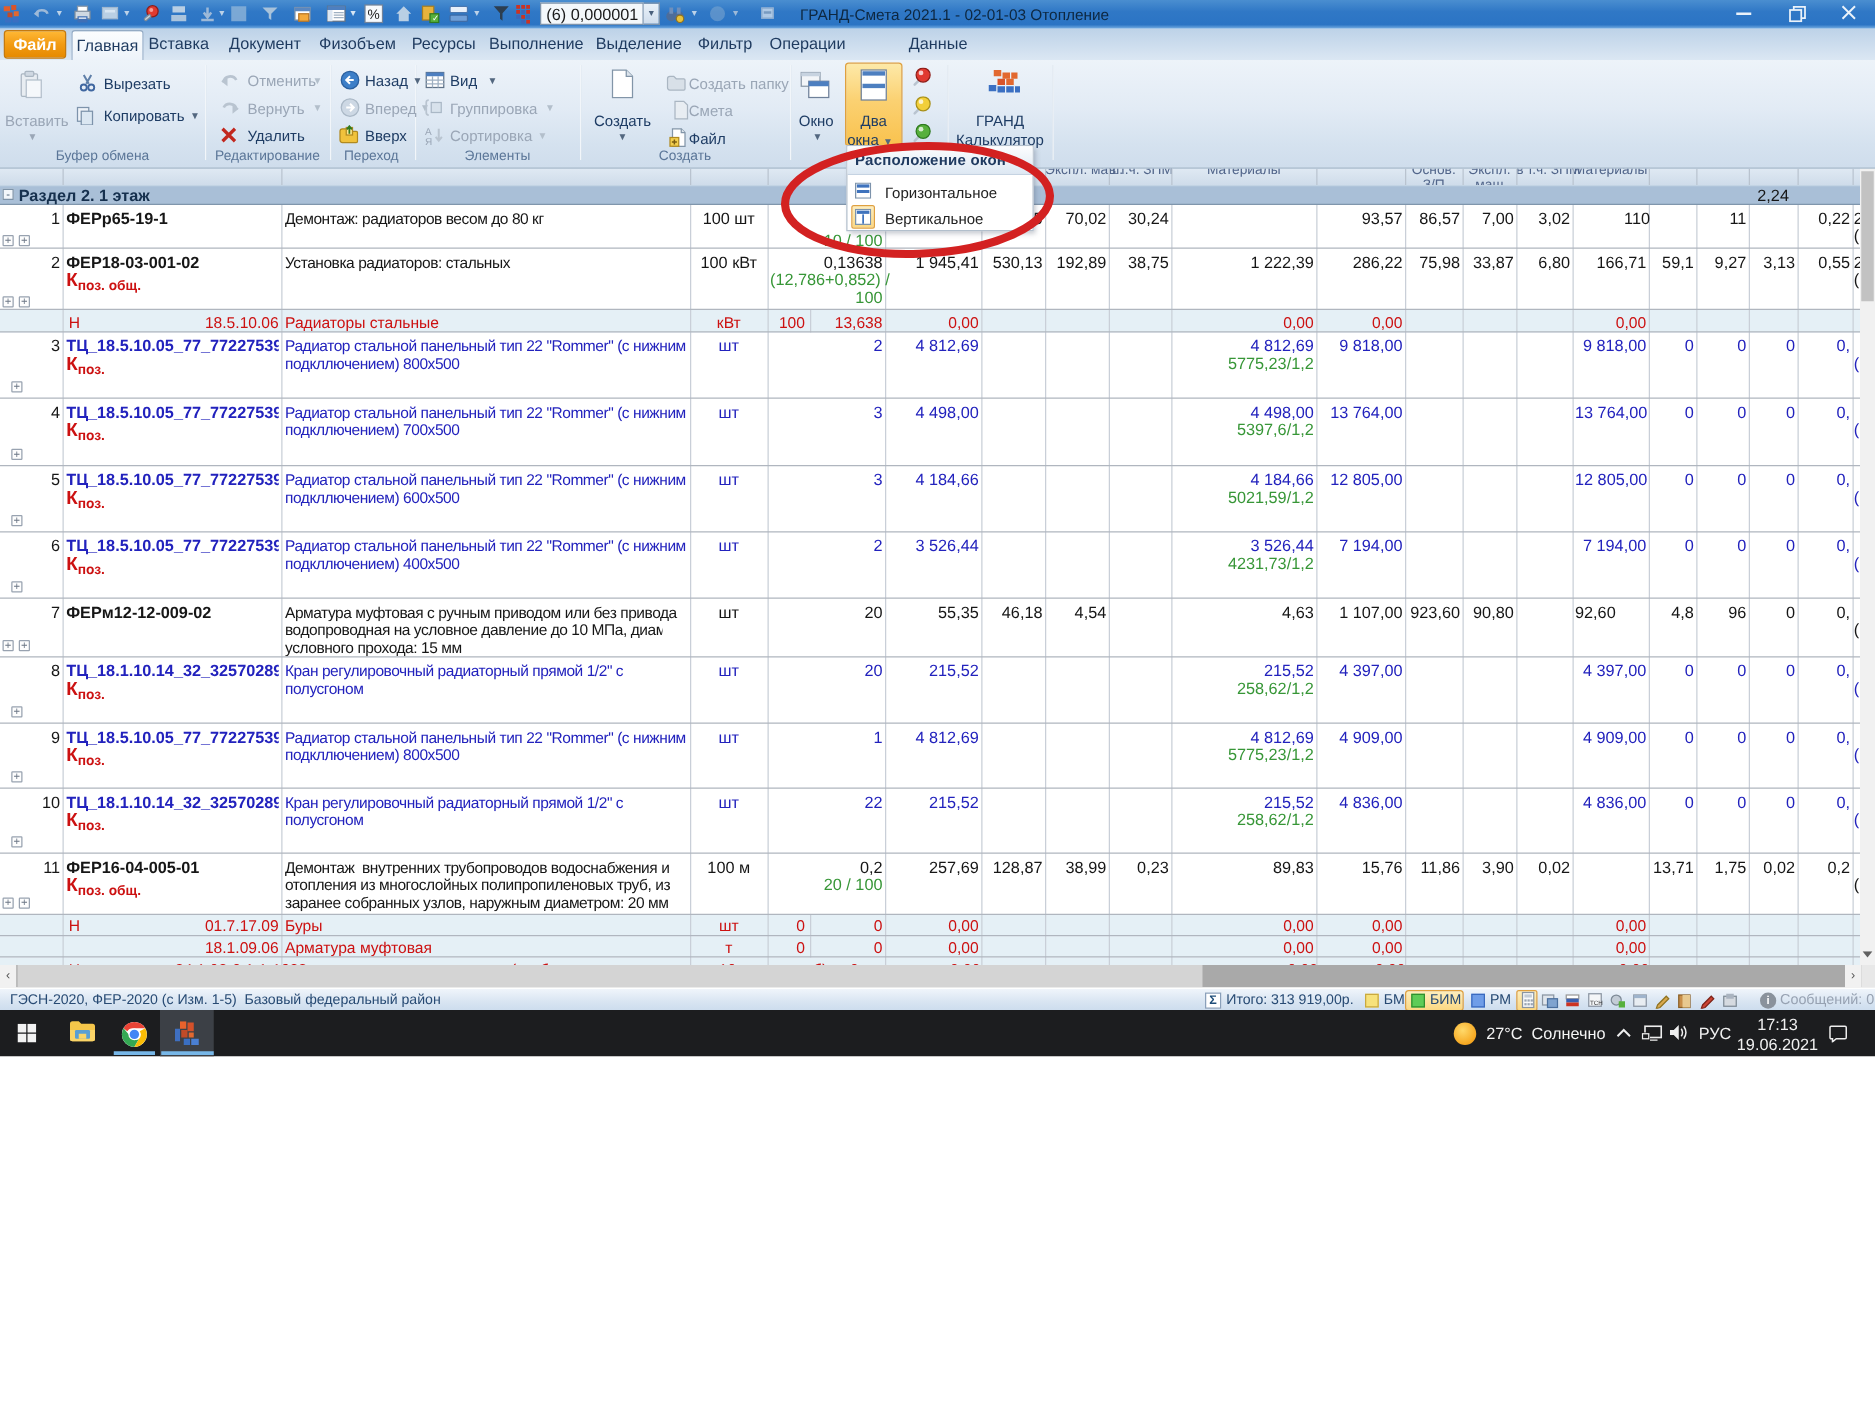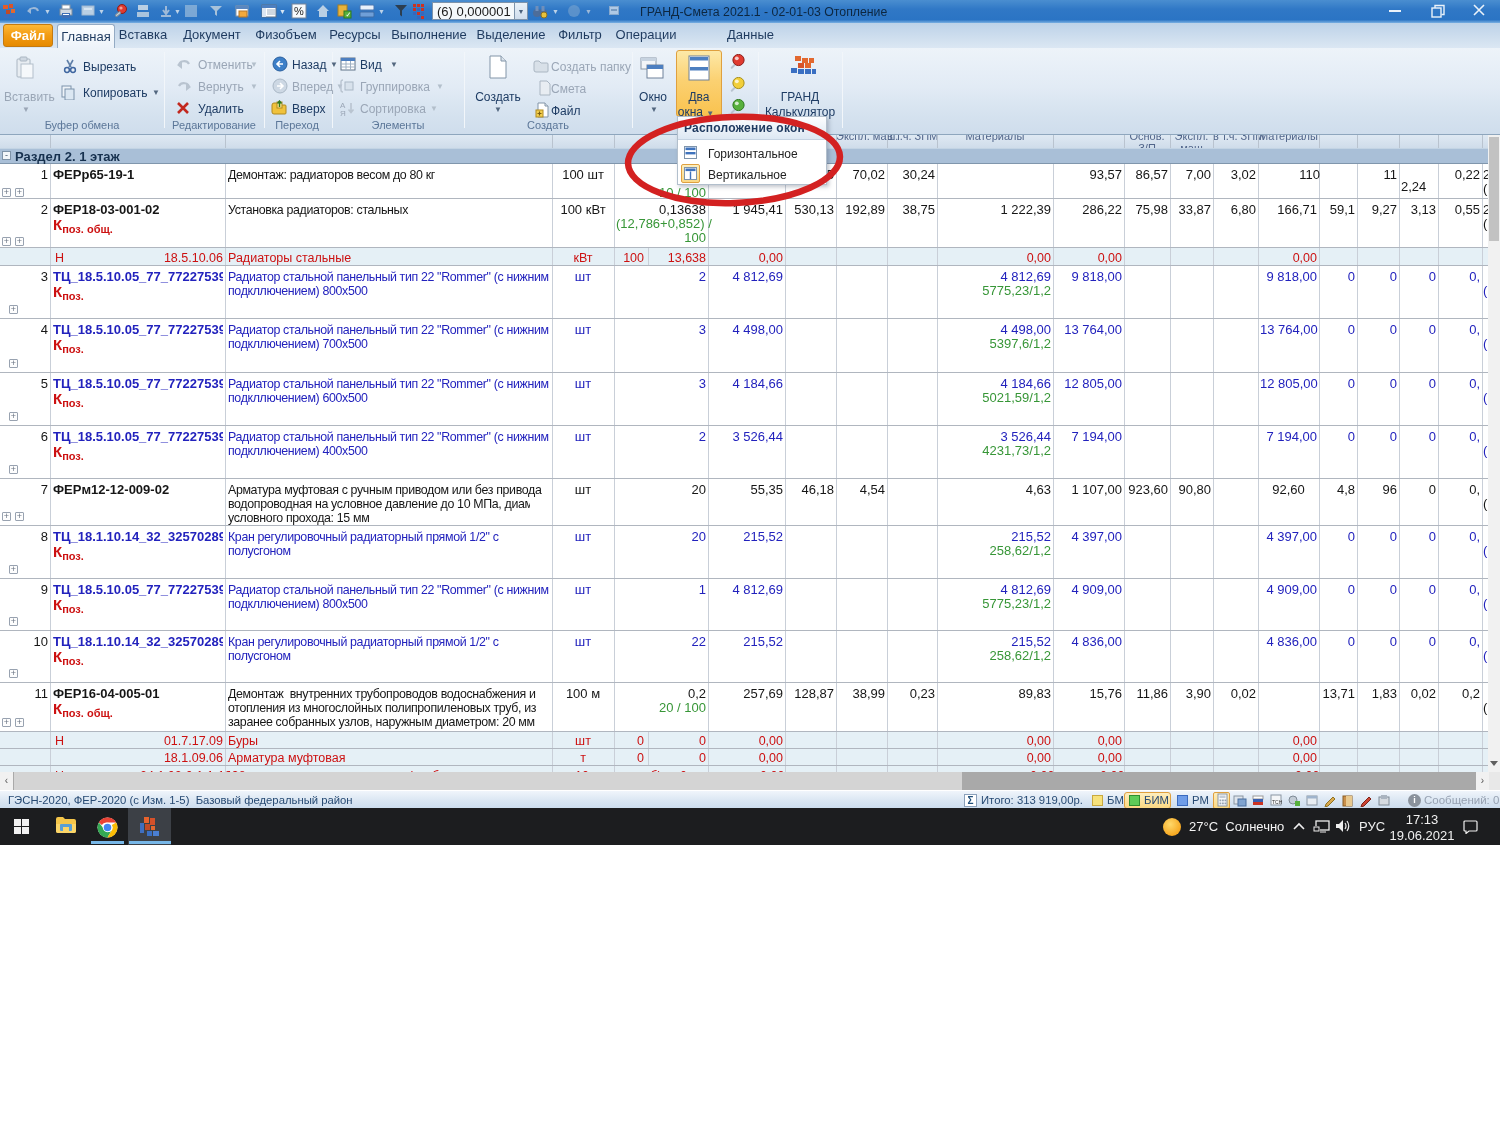--- a/index.html
+++ b/index.html
@@ -381,21 +381,21 @@
     <div class="c g" style="left:616px;top:186px;width:90px;text-align:right">10 / 100</div>
     <div class="c " style="left:787px;top:168px;width:47px;text-align:right">5</div>
     <div class="c " style="left:838px;top:168px;width:47px;text-align:right">70,02</div>
     <div class="c " style="left:889px;top:168px;width:46px;text-align:right">30,24</div>
     <div class="c " style="left:1055px;top:168px;width:67px;text-align:right">93,57</div>
     <div class="c " style="left:1126px;top:168px;width:42px;text-align:right">86,57</div>
     <div class="c " style="left:1172px;top:168px;width:39px;text-align:right">7,00</div>
     <div class="c " style="left:1215px;top:168px;width:41px;text-align:right">3,02</div>
     <div class="c " style="left:1286px;top:168px;width:34px;text-align:right">110</div>
     <div class="c " style="left:1359px;top:168px;width:38px;text-align:right">11</div>
-    <div class="c " style="left:1401px;top:180px;width:35px;text-align:left">2,24</div>
+    <div class="c " style="left:1401px;top:150px;width:35px;text-align:center">2,24</div>
     <div class="c " style="left:1440px;top:168px;width:40px;text-align:right">0,22</div>
     <div class="c" style="left:1483px;top:168px">2</div>
     <div class="c" style="left:1483px;top:182px">(</div>
     <div class="pb" style="left:2px;top:188px">+</div>
     <div class="pb" style="left:15px;top:188px">+</div>
     <div class="c " style="left:2px;top:203px;width:46px;text-align:right">2</div>
     <div class="c kb" style="left:53px;top:203px;width:170px;text-align:left;overflow:hidden;white-space:nowrap">ФЕР18-03-001-02</div>
     <div class="c" style="left:53px;top:218px;width:170px;text-align:left"><span class="kk">К</span><span class="ks">поз. общ.</span></div>
     <div class="c d" style="left:228px;top:203px;width:322px;text-align:left;overflow:hidden;white-space:nowrap">Установка радиаторов: стальных</div>
     <div class="c " style="left:554px;top:203px;width:58px;text-align:center">100 кВт</div>
@@ -509,21 +509,21 @@
     <div class="c d" style="left:228px;top:511px;width:322px;text-align:left;overflow:hidden;white-space:nowrap">условного прохода: 15 мм</div>
     <div class="c " style="left:554px;top:483px;width:58px;text-align:center">шт</div>
     <div class="c " style="left:616px;top:483px;width:90px;text-align:right">20</div>
     <div class="c " style="left:710px;top:483px;width:73px;text-align:right">55,35</div>
     <div class="c " style="left:787px;top:483px;width:47px;text-align:right">46,18</div>
     <div class="c " style="left:838px;top:483px;width:47px;text-align:right">4,54</div>
     <div class="c " style="left:939px;top:483px;width:112px;text-align:right">4,63</div>
     <div class="c " style="left:1055px;top:483px;width:67px;text-align:right">1 107,00</div>
     <div class="c " style="left:1126px;top:483px;width:42px;text-align:right">923,60</div>
     <div class="c " style="left:1172px;top:483px;width:39px;text-align:right">90,80</div>
-    <div class="c " style="left:1260px;top:483px;width:57px;text-align:center">92,60</div>
+    <div class="c " style="left:1260px;top:483px;width:57px;text-align:left">92,60</div>
     <div class="c " style="left:1321px;top:483px;width:34px;text-align:right">4,8</div>
     <div class="c " style="left:1359px;top:483px;width:38px;text-align:right">96</div>
     <div class="c " style="left:1401px;top:483px;width:35px;text-align:right">0</div>
     <div class="c " style="left:1440px;top:483px;width:40px;text-align:right">0,</div>
     <div class="c" style="left:1483px;top:497px">(</div>
     <div class="pb" style="left:2px;top:512px">+</div>
     <div class="pb" style="left:15px;top:512px">+</div>
     <div class="c " style="left:2px;top:530px;width:46px;text-align:right">8</div>
     <div class="c bb" style="left:53px;top:530px;width:170px;text-align:left;overflow:hidden;white-space:nowrap">ТЦ_18.1.10.14_32_32570289</div>
     <div class="c" style="left:53px;top:545px;width:170px;text-align:left"><span class="kk">К</span><span class="ks">поз.</span></div>
@@ -590,21 +590,21 @@
     <div class="c " style="left:710px;top:687px;width:73px;text-align:right">257,69</div>
     <div class="c " style="left:787px;top:687px;width:47px;text-align:right">128,87</div>
     <div class="c " style="left:838px;top:687px;width:47px;text-align:right">38,99</div>
     <div class="c " style="left:889px;top:687px;width:46px;text-align:right">0,23</div>
     <div class="c " style="left:939px;top:687px;width:112px;text-align:right">89,83</div>
     <div class="c " style="left:1055px;top:687px;width:67px;text-align:right">15,76</div>
     <div class="c " style="left:1126px;top:687px;width:42px;text-align:right">11,86</div>
     <div class="c " style="left:1172px;top:687px;width:39px;text-align:right">3,90</div>
     <div class="c " style="left:1215px;top:687px;width:41px;text-align:right">0,02</div>
     <div class="c " style="left:1321px;top:687px;width:34px;text-align:right">13,71</div>
-    <div class="c " style="left:1359px;top:687px;width:38px;text-align:right">1,83</div>
+    <div class="c " style="left:1359px;top:687px;width:38px;text-align:right">1,75</div>
     <div class="c " style="left:1401px;top:687px;width:35px;text-align:right">0,02</div>
     <div class="c " style="left:1440px;top:687px;width:40px;text-align:right">0,2</div>
     <div class="c" style="left:1483px;top:701px">(</div>
     <div class="pb" style="left:2px;top:718px">+</div>
     <div class="pb" style="left:15px;top:718px">+</div>
     <div class="c r" style="left:55px;top:734px">Н</div>
     <div class="c r" style="left:52px;top:734px;width:171px;text-align:right">01.7.17.09</div>
     <div class="c r" style="left:228px;top:734px;width:322px;text-align:left;overflow:hidden;white-space:nowrap">Буры</div>
     <div class="c r" style="left:554px;top:734px;width:58px;text-align:center">шт</div>
     <div class="c r" style="left:568px;top:734px;width:76px;text-align:right">0</div>

